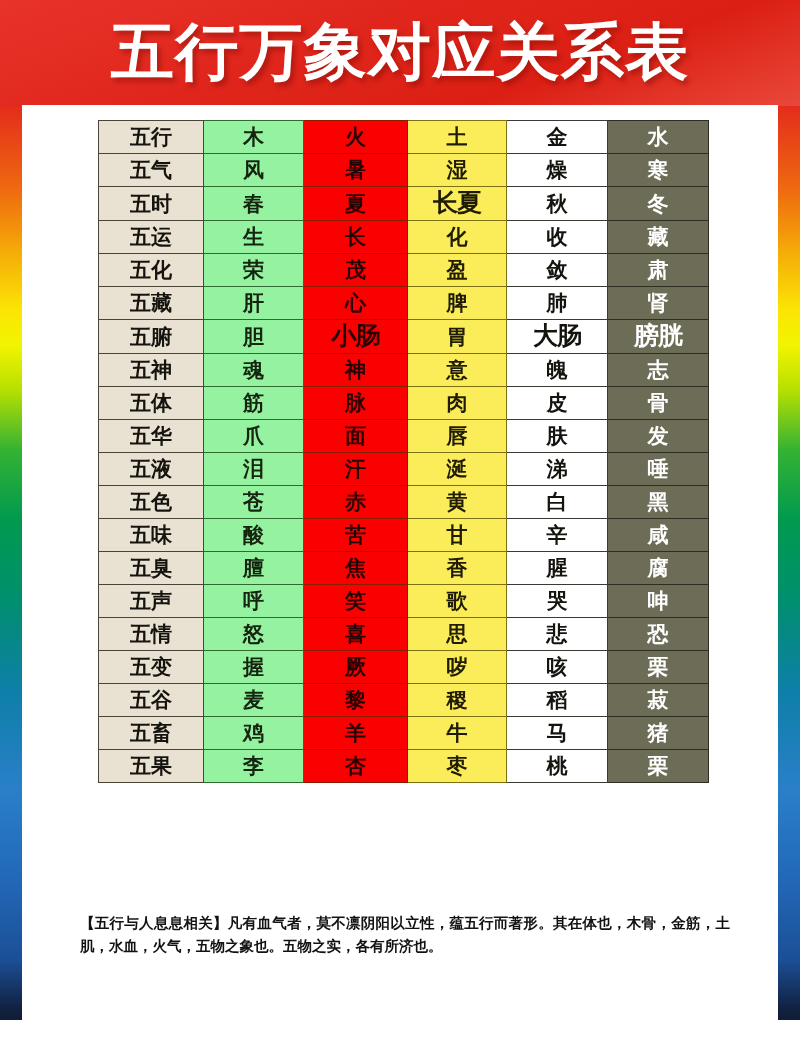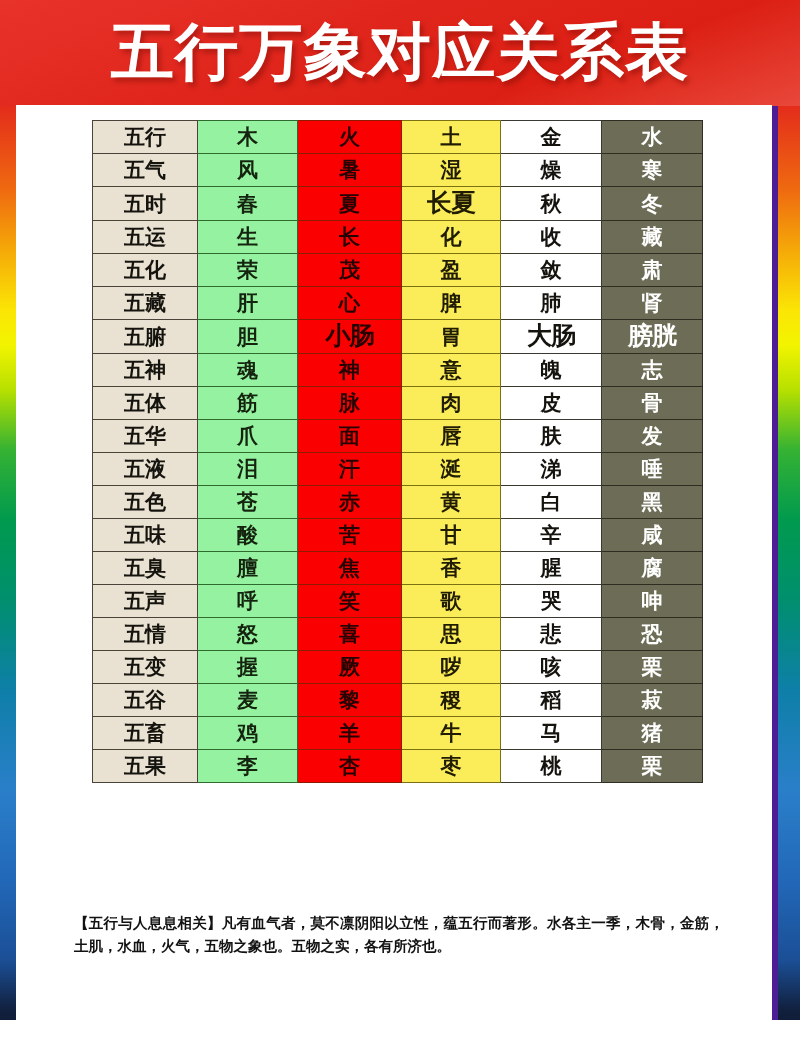--- a/index.html
+++ b/index.html
@@ -14,21 +14,21 @@
     font-family: "DejaVu Sans", "Liberation Sans", sans-serif;
     overflow: hidden;
   }
 
   
   .poster {
     position: relative;
     width: 800px;
     height: 1020px;
     box-sizing: border-box;
-    background: #4c1d95;
+    background: #a3a3a3;
     overflow: hidden;
   }
 
   
   .edge-strip {
     position: absolute;
     top: 0;
     width: 22px;
     height: 1044px;
     background: linear-gradient(to bottom,
@@ -75,21 +75,21 @@
     letter-spacing: 1px;
     line-height: 92px;
     text-shadow: 3px 4px 5px rgba(120,10,5,.45);
     white-space: nowrap;
     transform: scaleX(1.02);
   }
 
   
   .card {
     position: absolute;
-    left: 16px;
+    left: 22px;
     top: 105px;
     width: 756px;
     height: 921px;
     background: #ffffff;
   }
 
   
   .wx-table {
     position: absolute;
     left: 76px;
@@ -347,17 +347,17 @@
             <td class="wood">李</td>
             <td class="fire">杏</td>
             <td class="earth">枣</td>
             <td class="metal">桃</td>
             <td class="water">栗</td>
           </tr>
         </tbody>
     </table>
 
     <div class="footnote">
-      <p>【五行与人息息相关】凡有血气者，莫不凛阴阳以立性，蕴五行而著形。水各主一季，木骨，金筋，土肌，水血，火气，五物之象也。五物之实，各有所济也。</p>
+      <p>【五行与人息息相关】凡有血气者，莫不凛阴阳以立性，蕴五行而著形。其在体也，木骨，金筋，土肌，水血，火气，五物之象也。五物之实，各有所济也。</p>
     </div>
 
   </div>
 </div>
 
 </body></html>

